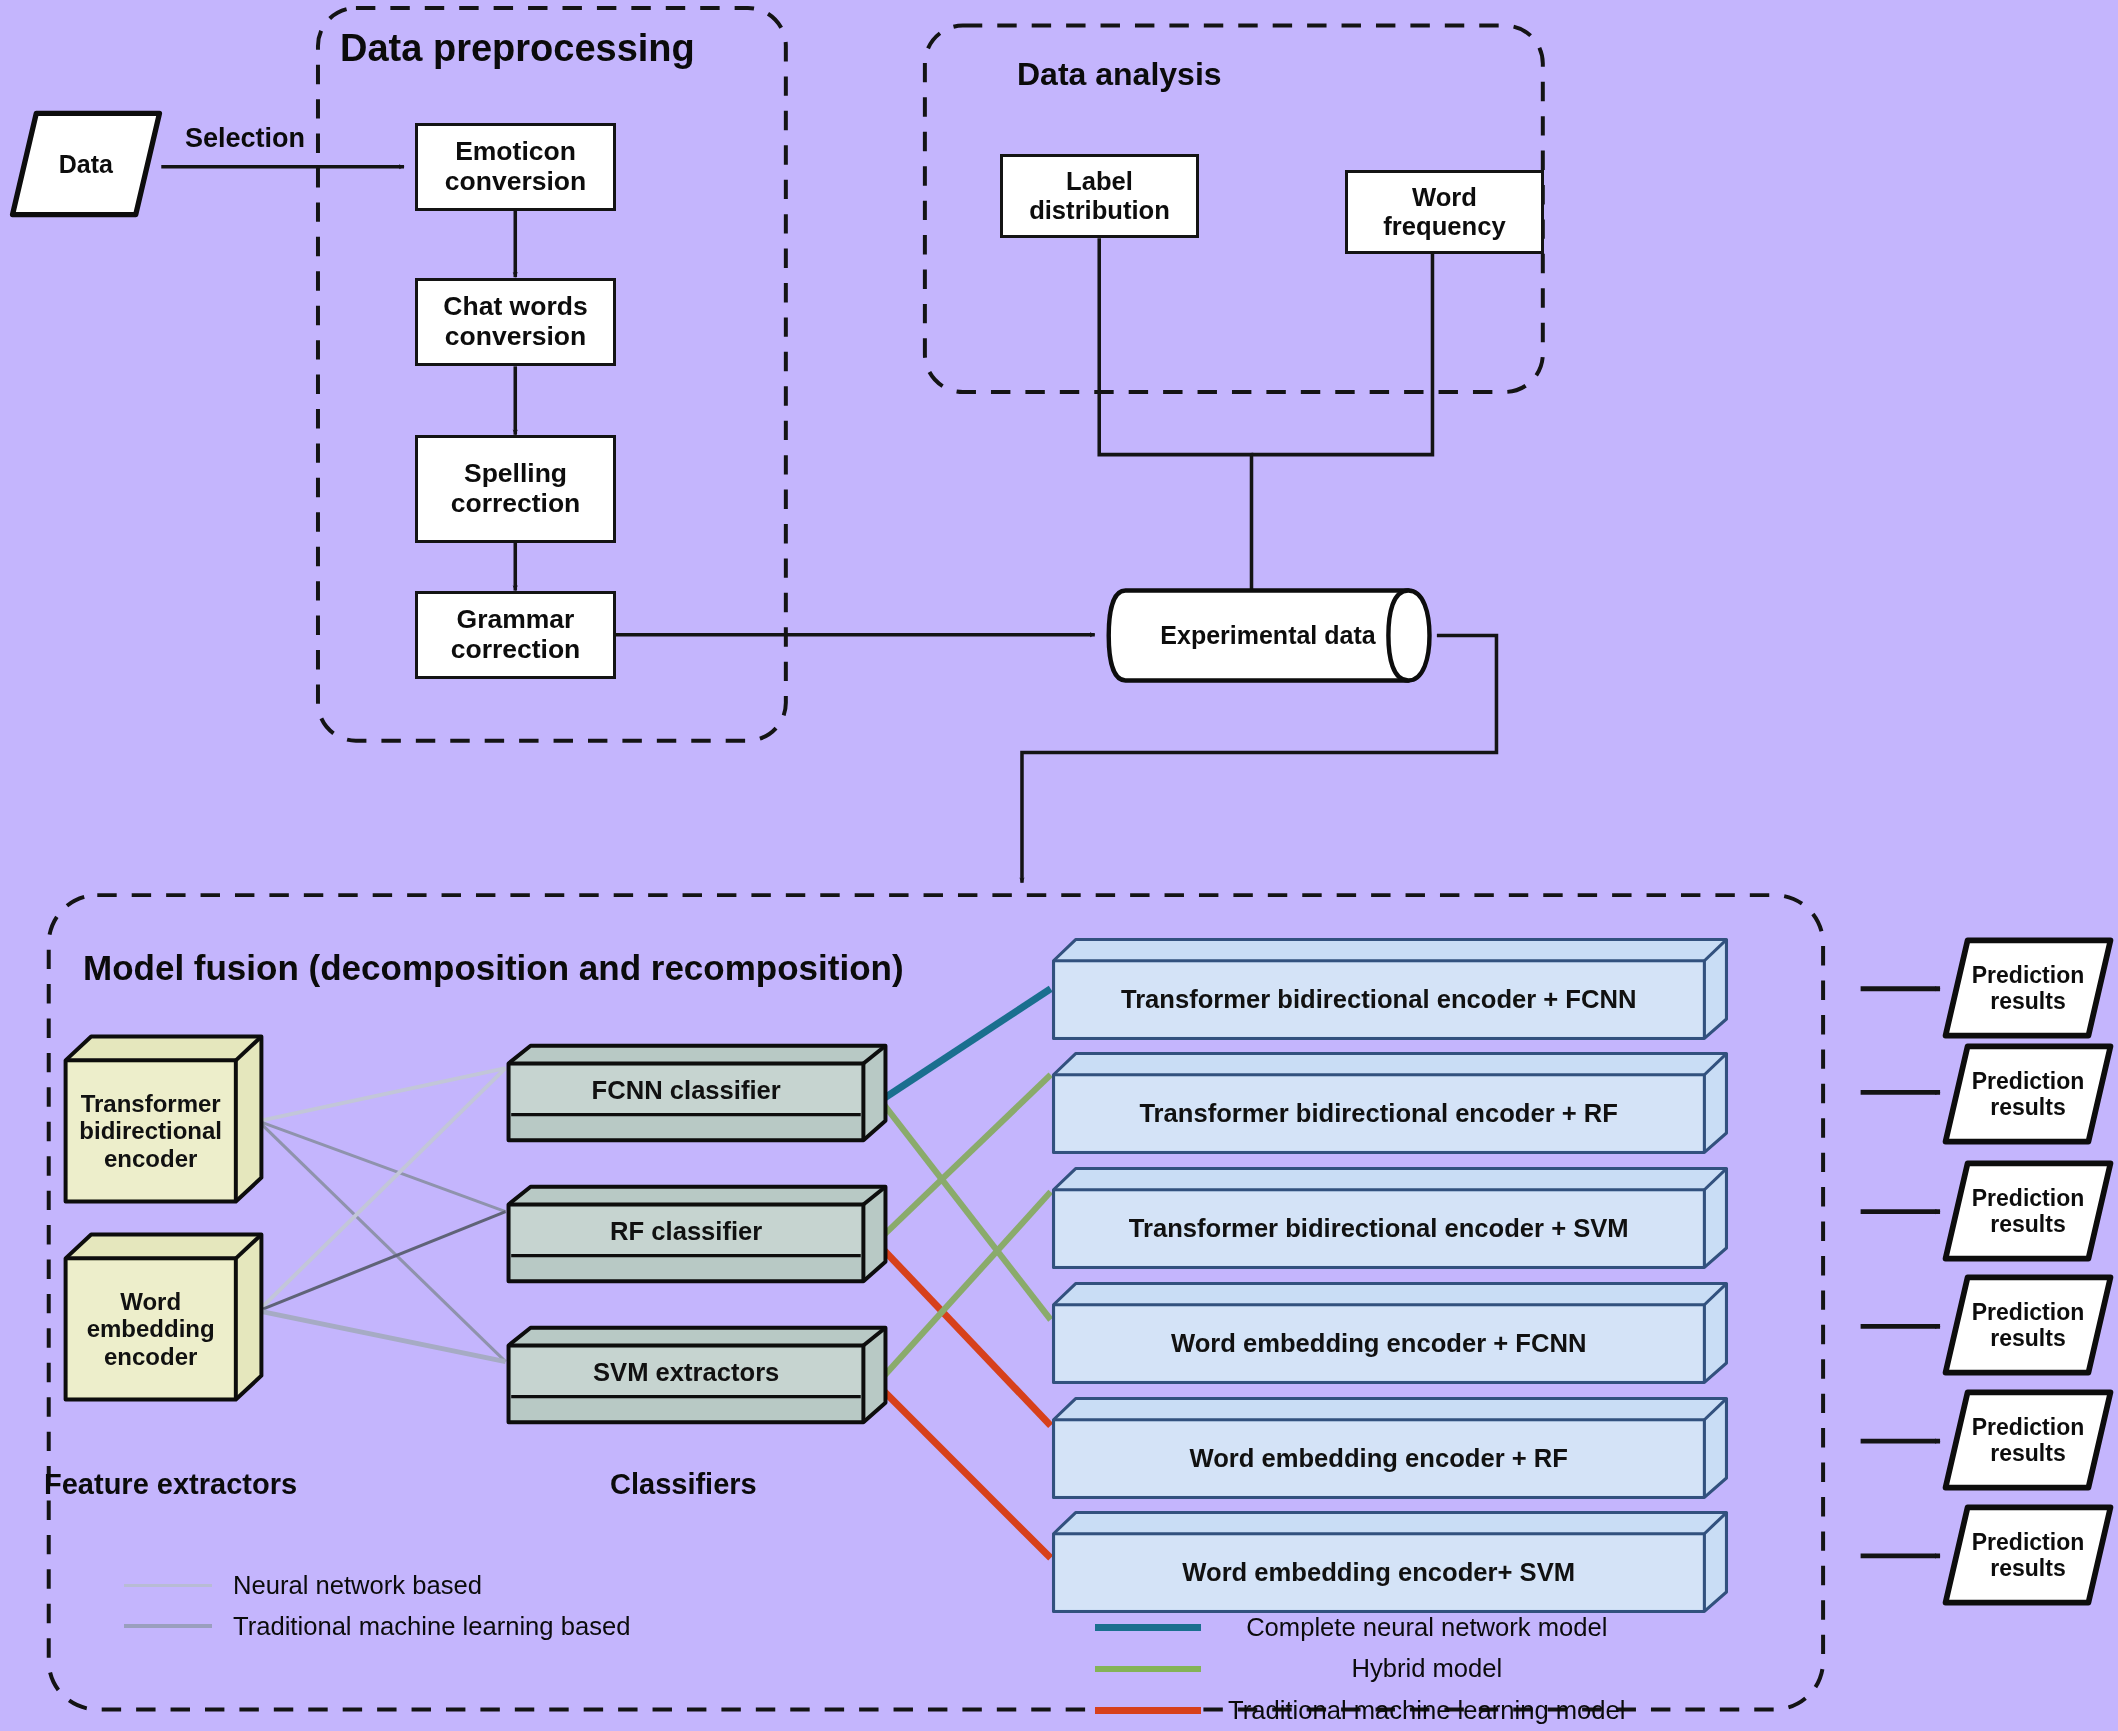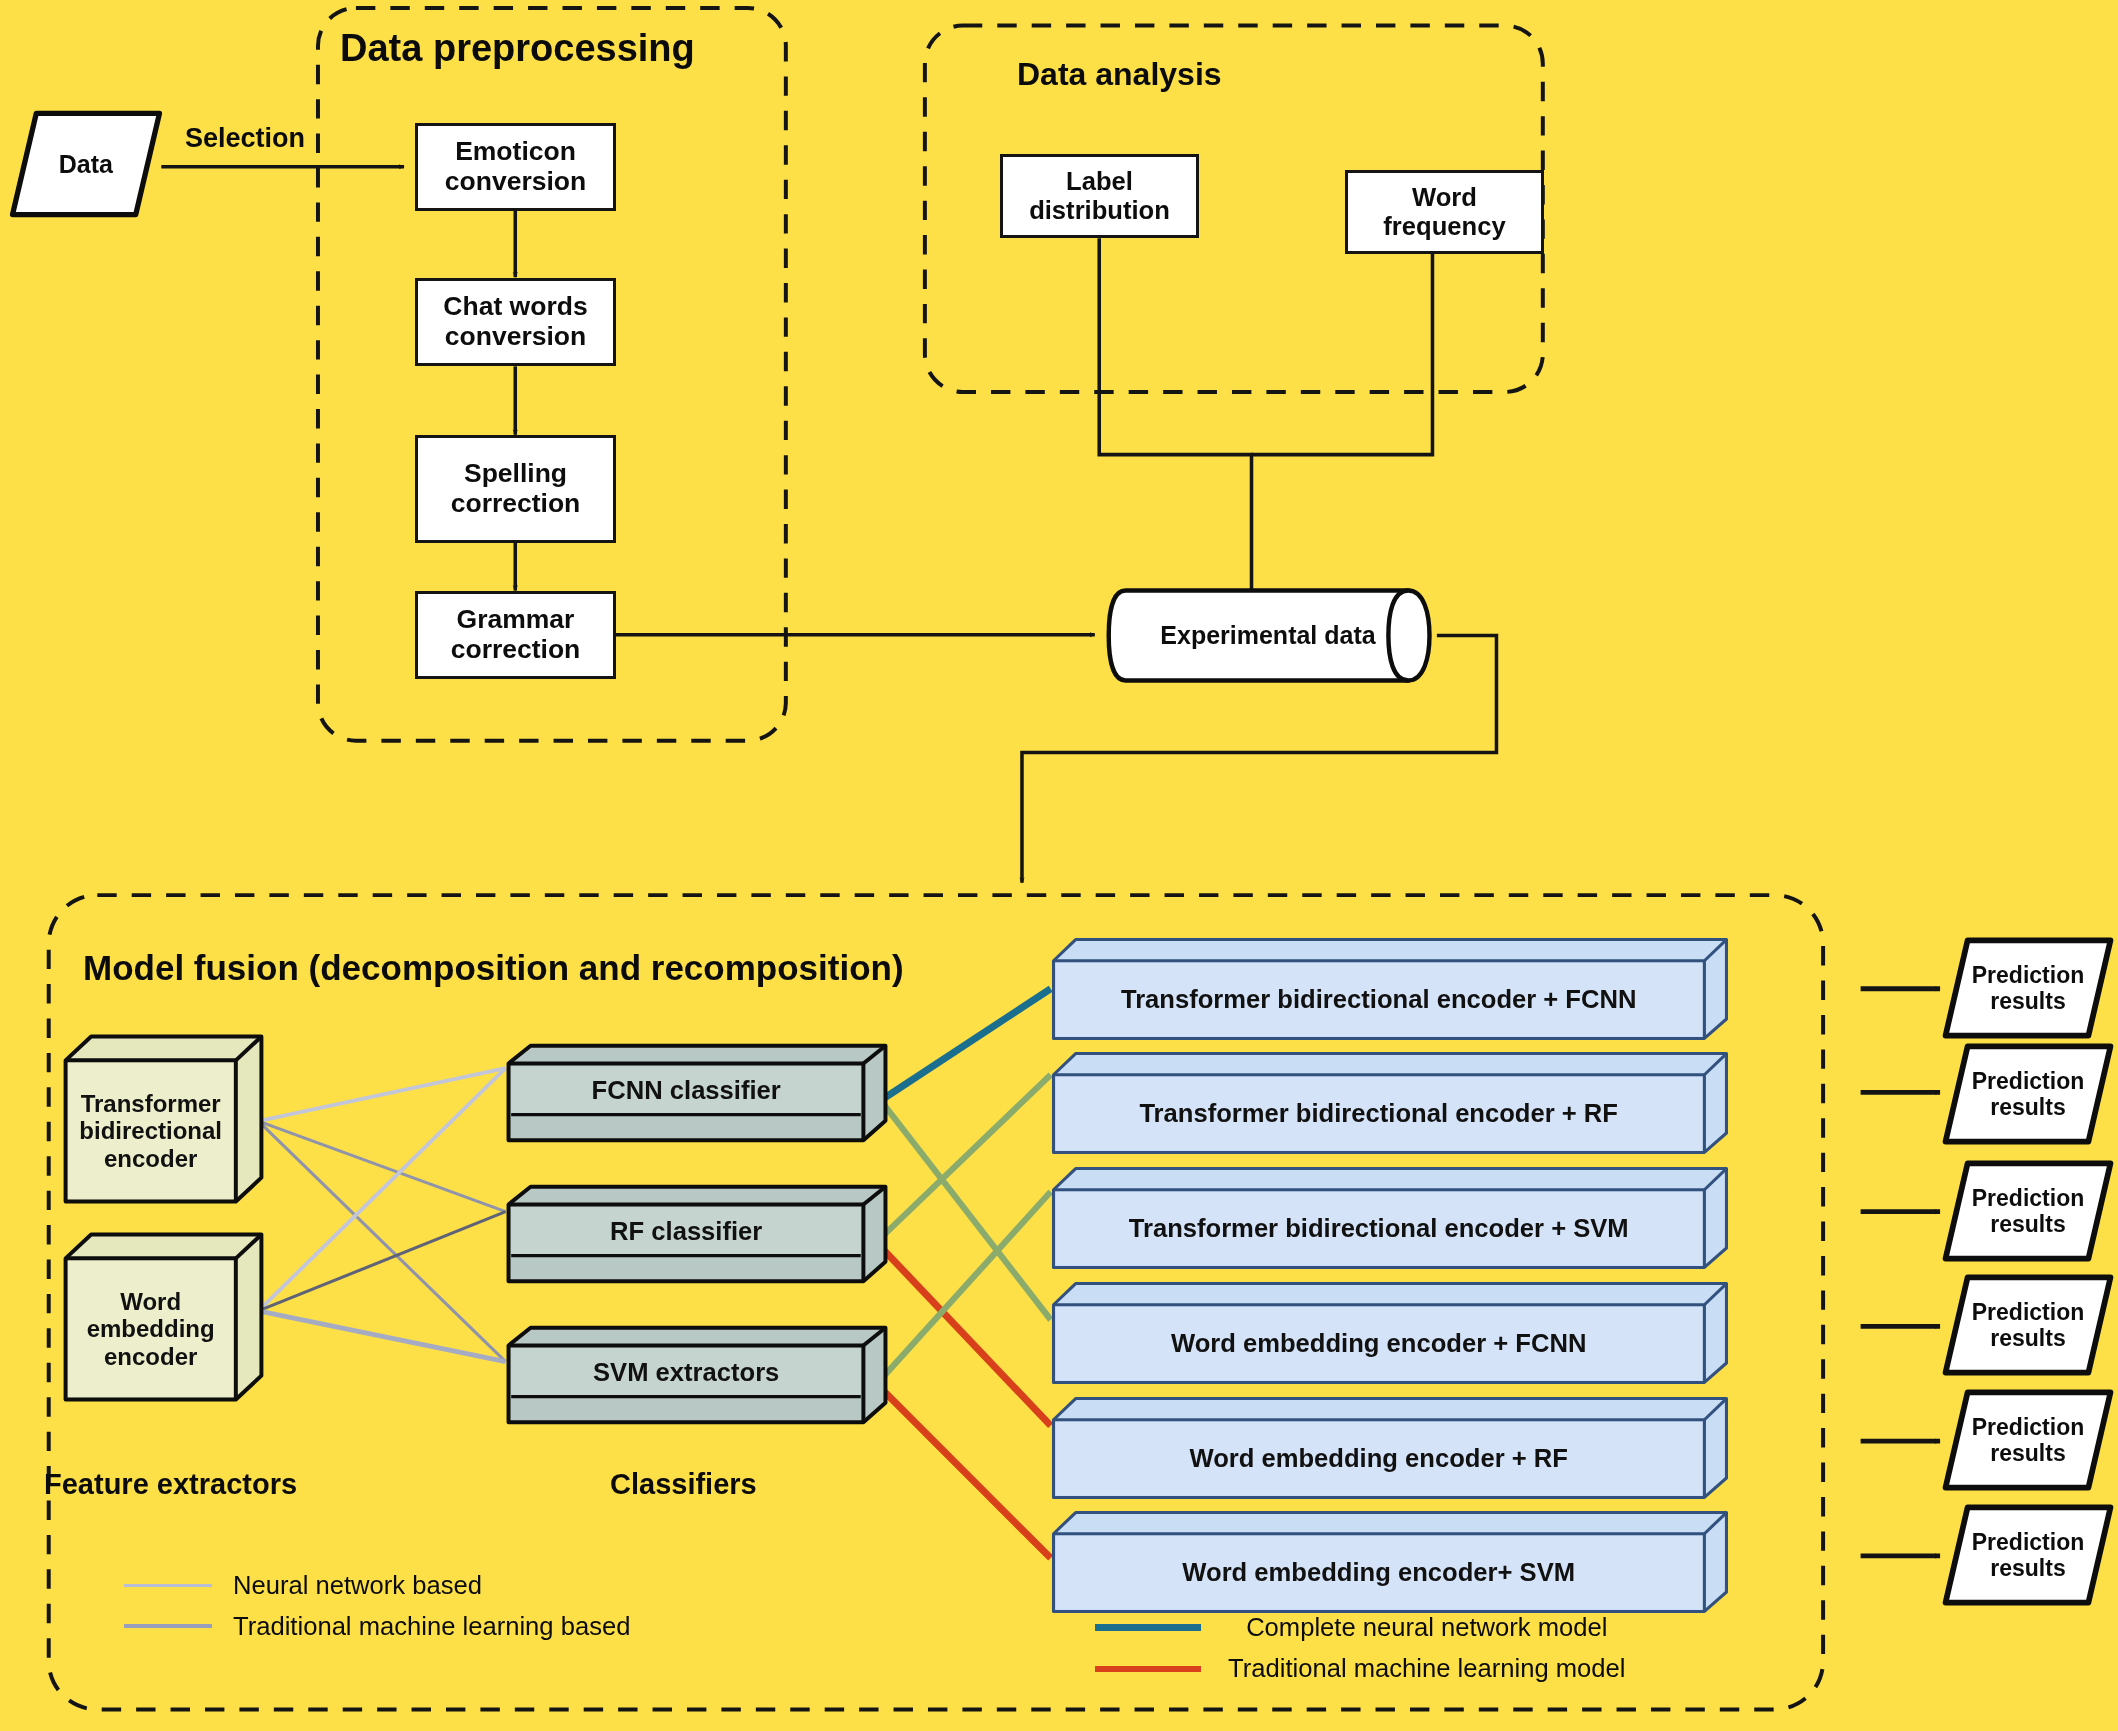--- a/index.html
+++ b/index.html
@@ -1,21 +1,21 @@
 <!DOCTYPE html>
 <html style="font-size:7px"><head>
 <meta charset="utf-8">
 <style>
   html,body{margin:0;padding:0;background:#ffffff;}
   body{font-family:"Liberation Sans", sans-serif;}
   #canvas{
     position:relative;
     width:2119px;
     height:1732px;
-    background:#fde047;
+    background:#c4b5fd;
     overflow:hidden;
   }
   svg.layer{position:absolute;left:0;top:0;width:2119px;height:1732px;overflow:visible;}
   .node{position:absolute;box-sizing:border-box;}
 
   
   .procbox{
     border:3.1px solid #141414;
     background:#ffffff;
     display:flex;align-items:center;justify-content:center;
@@ -335,20 +335,24 @@
       <span class="legend-swatch" style="width:88px;height:4.9px;background:#9a9fbe;margin-right:21px;"></span>
       <span class="legend-text" style="font-size:25.6px;">Traditional machine learning based</span>
     </div>
   </div>
 
   <div class="legend" style="left:1095px;top:1613px;width:547px;">
     <div class="legend-row" style="margin-bottom:12.4px;">
       <span class="legend-swatch" style="width:106px;height:6.6px;background:#1a6f8f;margin-right:10.6px;"></span>
       <span class="legend-text center" style="font-size:25.6px;">Complete neural network model</span>
     </div>
+    <div class="legend-row" style="margin-bottom:12.4px;">
+      <span class="legend-swatch" style="width:106px;height:6.2px;background:#84b356;margin-right:10.6px;"></span>
+      <span class="legend-text center" style="font-size:25.6px;">Hybrid model</span>
+    </div>
     <div class="legend-row">
       <span class="legend-swatch" style="width:106px;height:6.6px;background:#d7401b;margin-right:10.6px;"></span>
       <span class="legend-text center" style="font-size:25.6px;">Traditional machine learning model</span>
     </div>
   </div>
 
 </div>
 
 
 </body></html>

